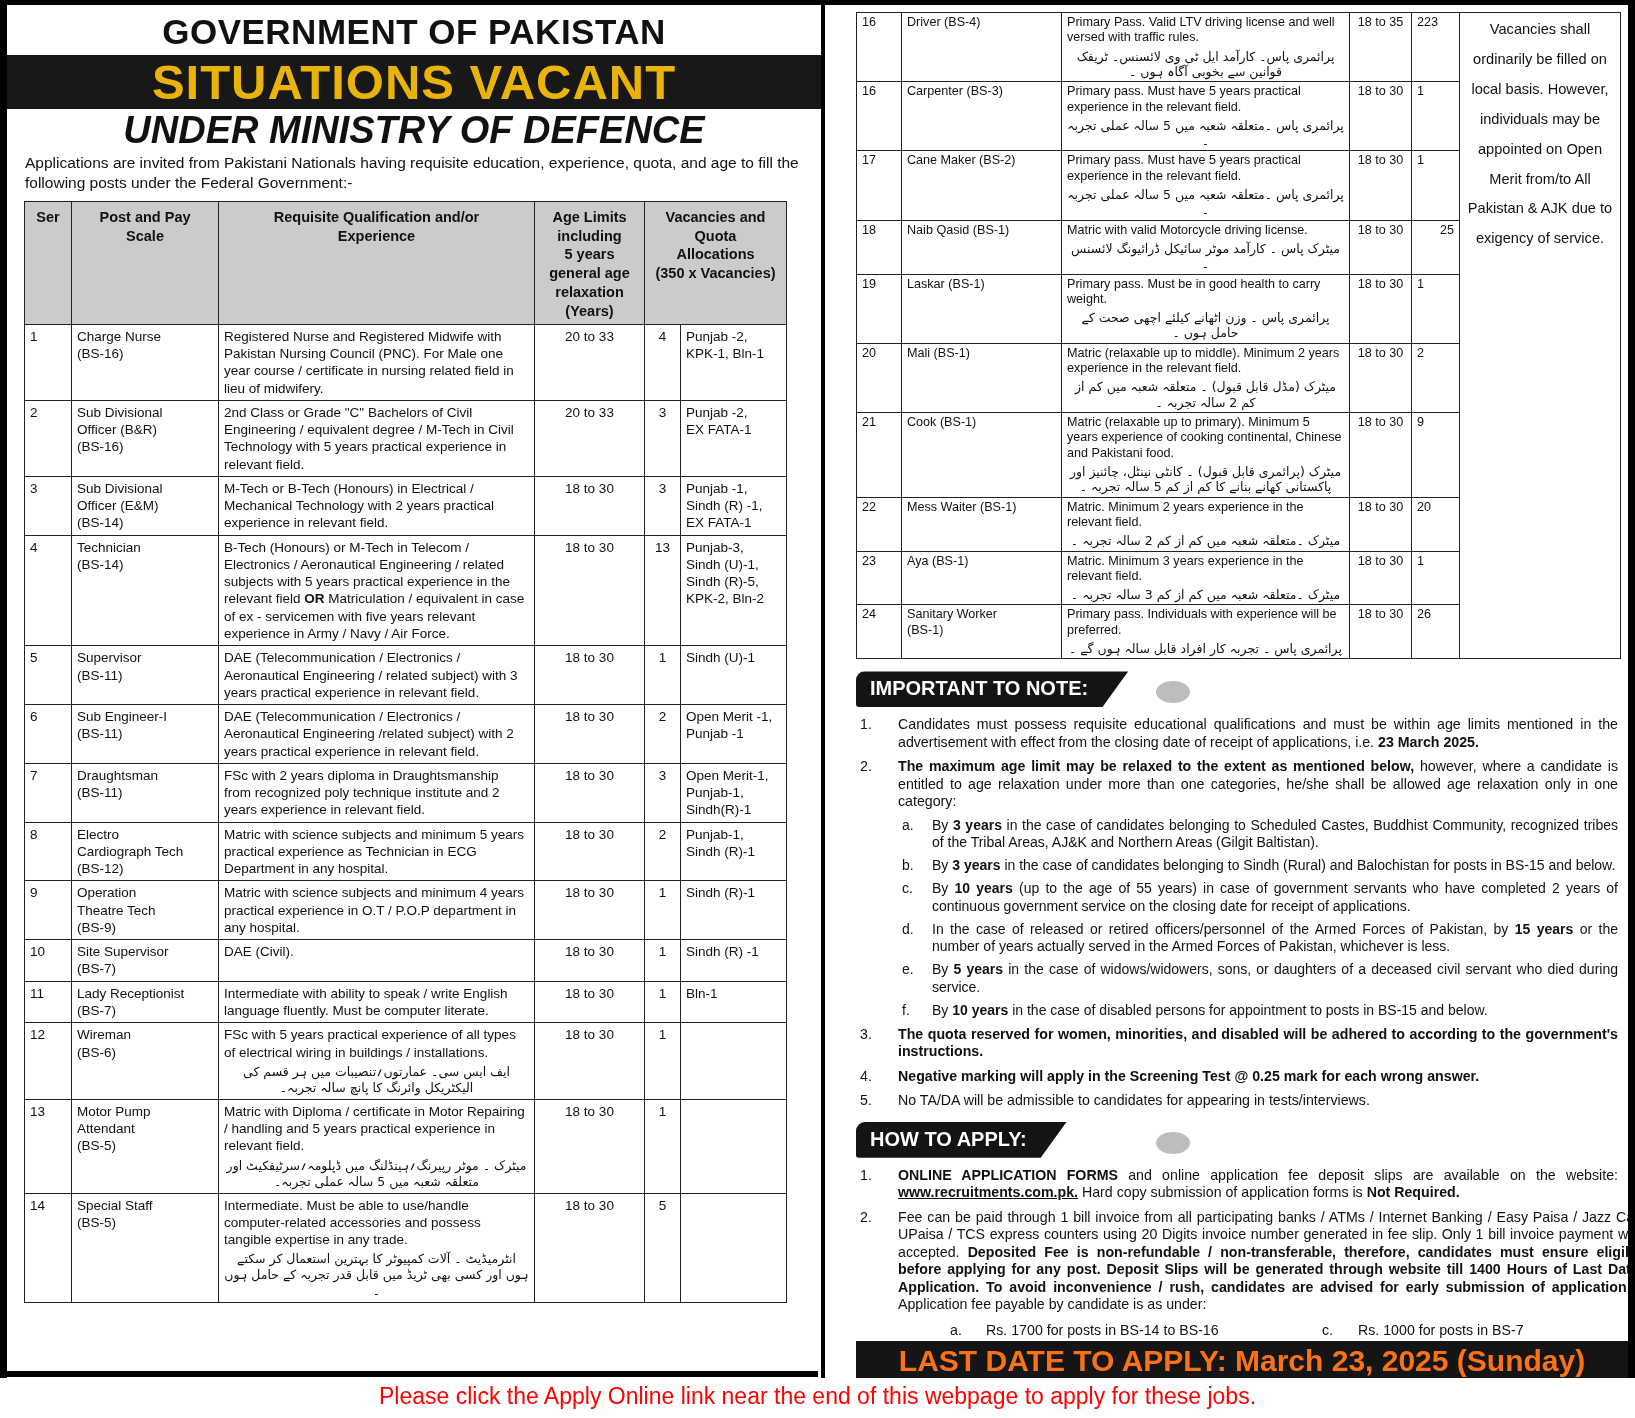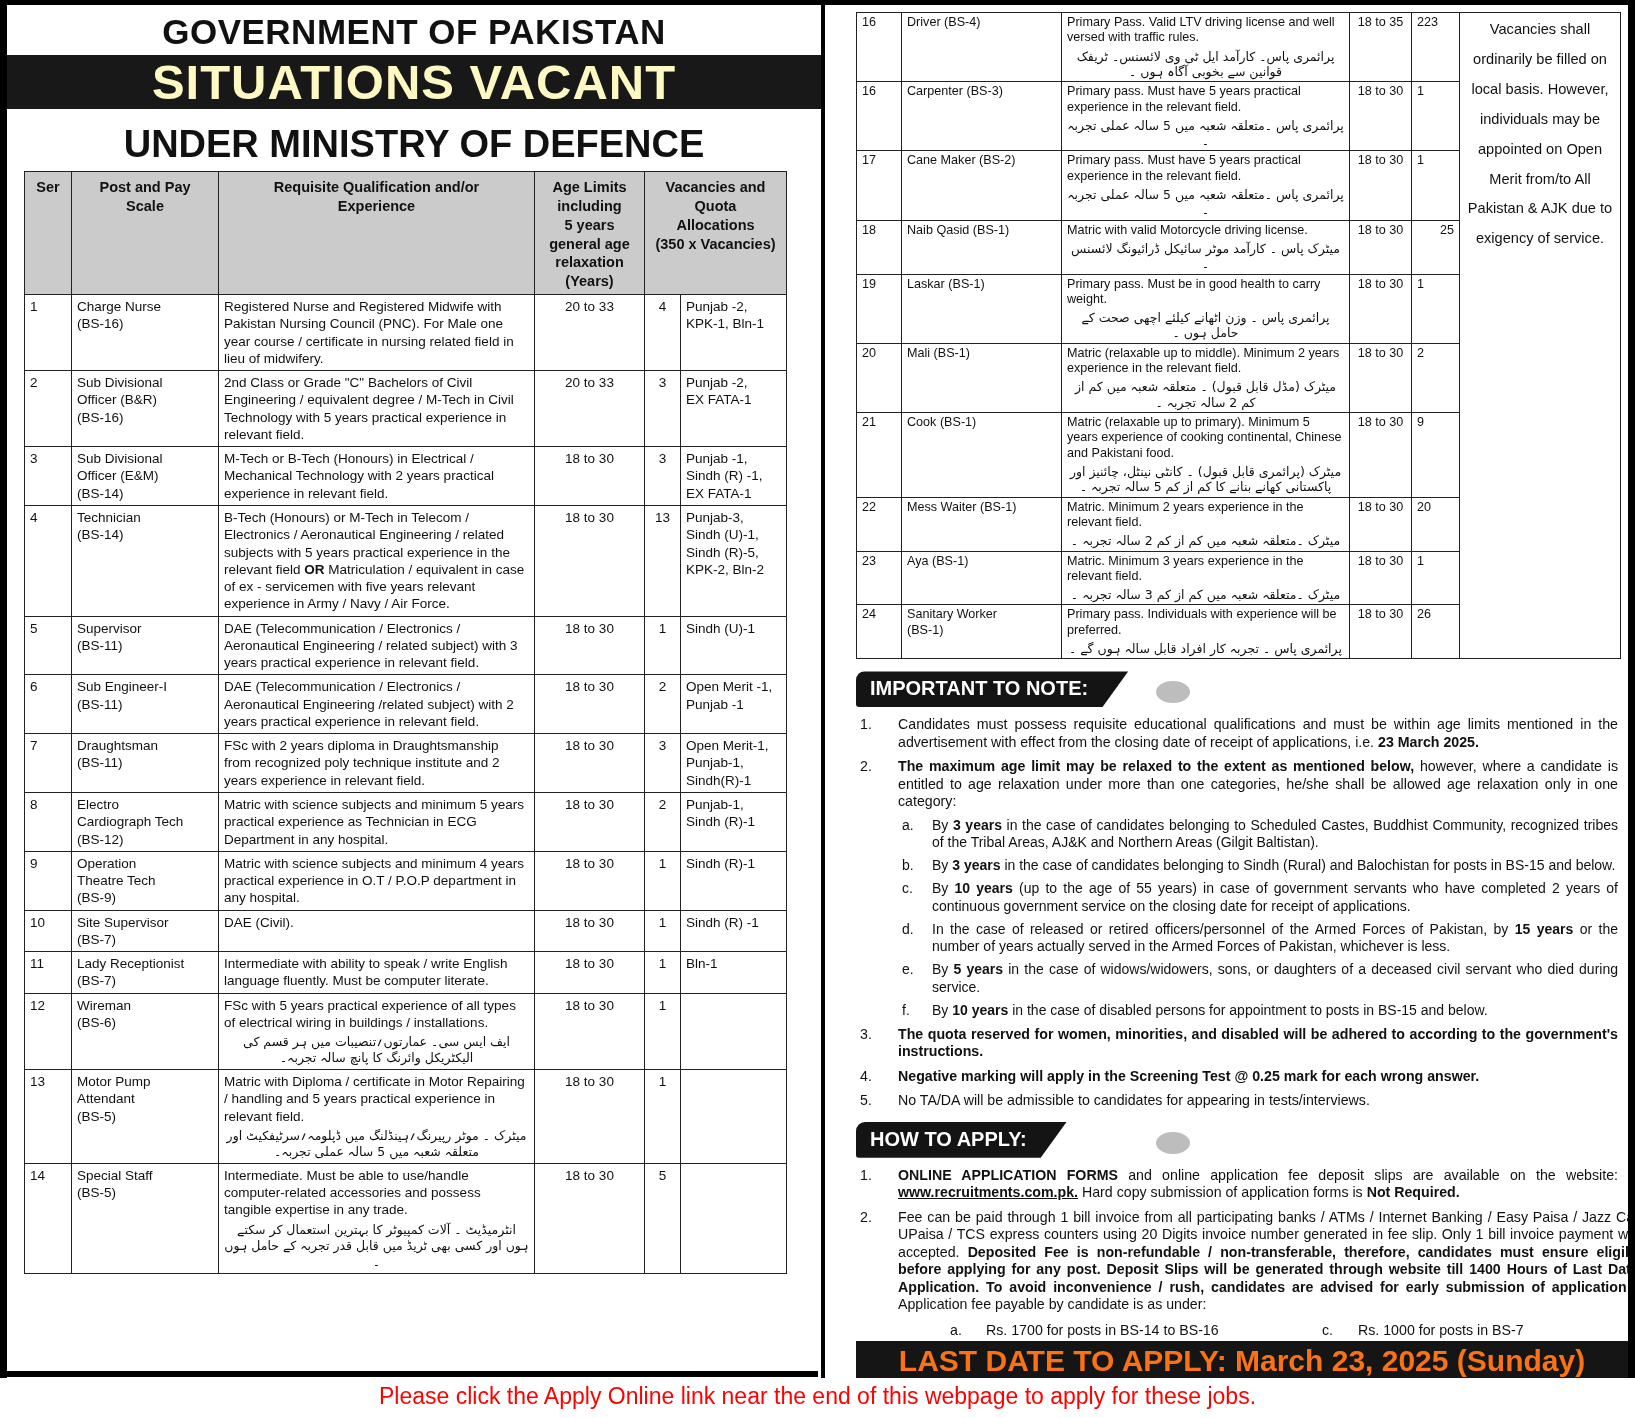--- a/index.html
+++ b/index.html
@@ -15,23 +15,23 @@
   .frame { position:absolute; background:#000; }
   #top-border    { left:0; top:0; width:1635px; height:5px; }
   #left-border   { left:0; top:0; width:7px;  height:1378px; }
   #right-border  { left:1628px; top:0; width:7px; height:1378px; }
   #col-divider   { left:821px; top:0; width:4px; height:1378px; }
   #left-bottom-line { left:0; top:1371px; width:818px; height:6px; }
 
   
   .left-col { position:absolute; left:7px; top:5px; width:814px; height:1366px; overflow:hidden; }
   .gov-title { text-align:center; font-size:35px; font-weight:bold; letter-spacing:.5px; margin-top:7px; }
-  .banner { background:#181818; color:#fef9c3; text-align:center; font-weight:bold;
+  .banner { background:#181818; color:#eab308; text-align:center; font-weight:bold;
             font-size:49px; letter-spacing:1px; height:54px; line-height:54px; margin-top:3px; }
-  .ministry-title { text-align:center; font-size:38px; font-weight:bold; line-height:1.0; margin-top:16px; }
+  .ministry-title { text-align:center; font-size:38px; font-weight:bold; line-height:1.0; margin-top:2px;font-style:italic; }
   .intro { font-size:15.5px; line-height:1.28; margin:4px 22px 0 18px; }
 
   table.jobs { border-collapse:collapse; table-layout:fixed; }
   table.jobs td, table.jobs th { border:1.6px solid #222; vertical-align:top; padding:3px 5px; }
   #left-table { width:762px; margin:8px 0 0 17px; font-size:13.5px; line-height:1.28; }
   #left-table th { background:#cbcbcb; font-size:14.5px; line-height:1.3; text-align:center; vertical-align:top; padding-top:6px; white-space:pre-line; }
   .c-ser   { text-align:left; }
   td.c-age { text-align:center; }
   td.c-count { text-align:center; }
   .pre { white-space:pre-line; }
@@ -77,20 +77,21 @@
 <div class="frame" id="top-border"></div>
 <div class="frame" id="left-border"></div>
 <div class="frame" id="right-border"></div>
 <div class="frame" id="col-divider"></div>
 <div class="frame" id="left-bottom-line"></div>
 
 <div class="left-col">
   <div class="gov-title">GOVERNMENT OF PAKISTAN</div>
   <div class="banner">SITUATIONS VACANT</div>
   <div class="ministry-title">UNDER MINISTRY OF DEFENCE</div>
+  <div class="intro">Applications are invited from Pakistani Nationals having requisite education, experience, quota, and age to fill the following posts under the Federal Government:-</div>
 
   <table class="jobs" id="left-table">
     <colgroup>
       <col style="width:47px">
         <col style="width:147px">
         <col style="width:316px">
       <col style="width:110px">
         <col style="width:36px">
         <col style="width:106px">
     </colgroup>

